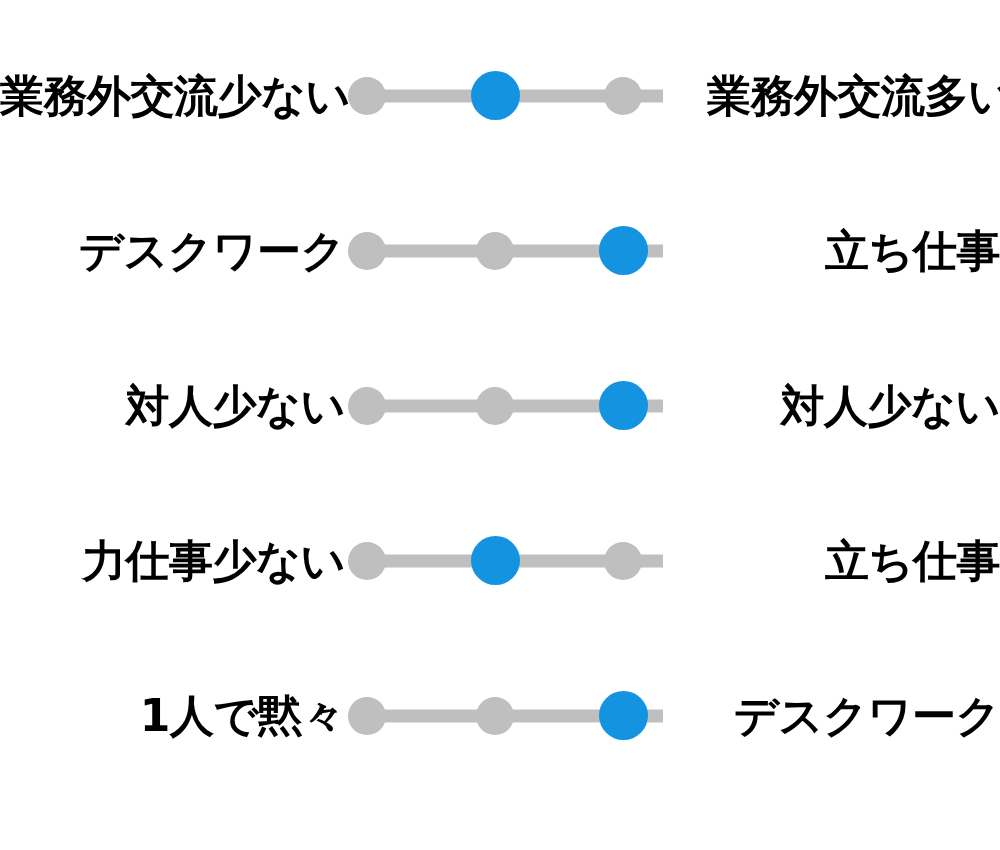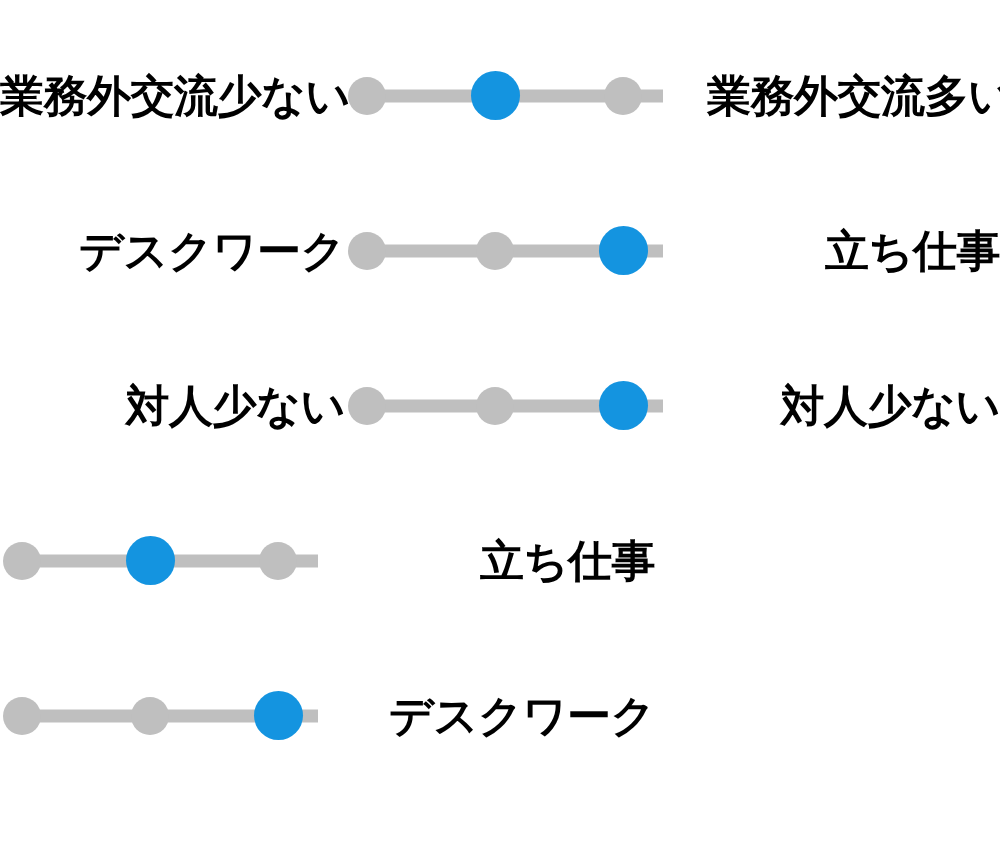--- a/index.html
+++ b/index.html
@@ -131,30 +131,32 @@
     <div class="slider">
       <div class="track"></div>
       <div class="dot pos-0"></div>
       <div class="dot pos-1"></div>
       <div class="dot pos-2 selected"></div>
     </div>
     <div class="label label-right">対人少ない</div>
   </div>
 
   <div class="scale-row">
+    <div class="label label-left">力仕事少ない</div>
     <div class="slider">
       <div class="track"></div>
       <div class="dot pos-0"></div>
       <div class="dot pos-1 selected"></div>
       <div class="dot pos-2"></div>
     </div>
     <div class="label label-right">立ち仕事</div>
   </div>
 
   <div class="scale-row">
+    <div class="label label-left">1人で黙々</div>
     <div class="slider">
       <div class="track"></div>
       <div class="dot pos-0"></div>
       <div class="dot pos-1"></div>
       <div class="dot pos-2 selected"></div>
     </div>
     <div class="label label-right">デスクワーク</div>
   </div>
 
 </div>

